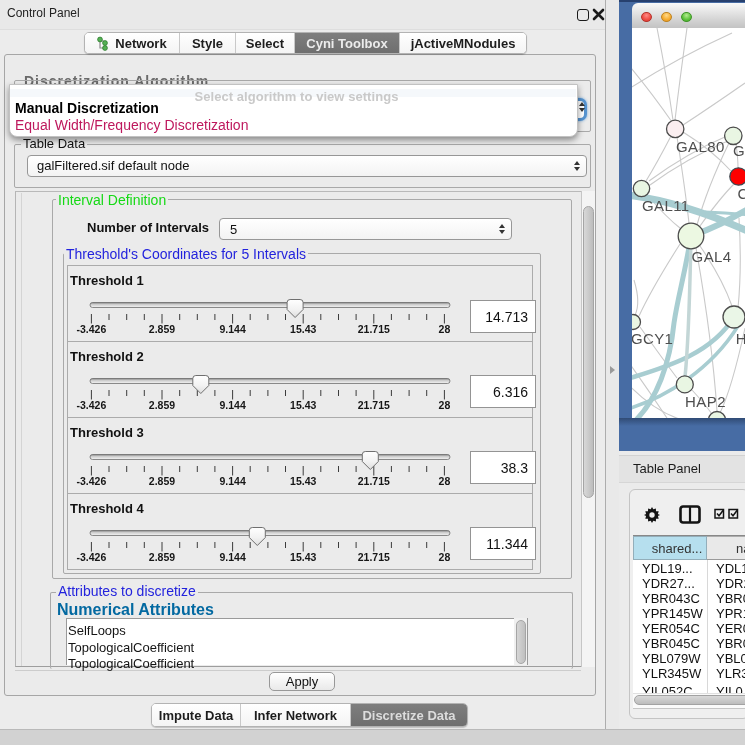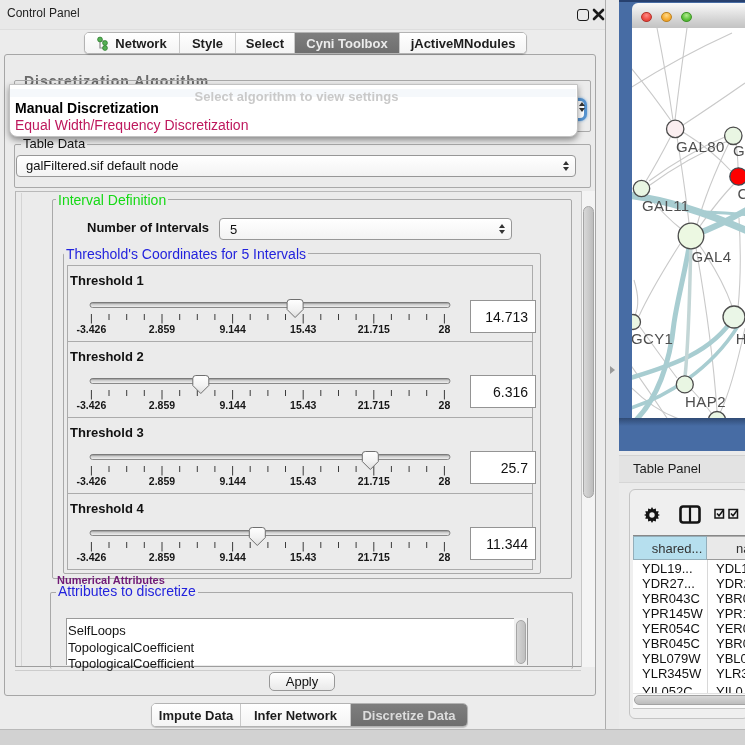--- a/index.html
+++ b/index.html
@@ -64,21 +64,21 @@
     <div class="abs" style="left:24px;top:73px;font-size:14px;font-weight:bold;color:#6a6a6a;letter-spacing:1px;">Discretization Algorithm</div>
     <div class="group" style="left:14px;top:80px;width:575px;height:50px;"></div>
     <div class="abs" style="left:540px;top:98px;width:41px;height:17px;border:3px solid #5693cf;border-radius:7px;background:#fff;box-shadow:0 0 3px #74a8da;"></div>
     <div class="abs" style="left:579px;top:101px;width:7px;height:14px;">
         <div class="arrup" style="margin:1px 0 2px 0;"></div>
         <div class="arrdn"></div>
       </div>
 
     <div class="group" style="left:14px;top:144px;width:575px;height:42px;"></div>
     <div class="gtitle" style="left:21px;top:137px;color:#111;font-size:13px;line-height:13px;">Table Data</div>
-    <div class="combo" style="left:16px;top:154.5px;width:558px;height:20.5px;">
+    <div class="combo" style="left:27px;top:154.5px;width:558px;height:20.5px;">
       <span style="margin-left:9px;">galFiltered.sif default node</span>
       <span class="arrows">
           <span class="arrup"></span>
           <span class="arrdn"></span>
         </span>
     </div>
 
     <div class="abs" style="left:15px;top:191px;width:566px;height:476px;border-top:1px solid #b9b9b9;border-bottom:1px solid #9d9d9d;border-left:1px solid #b5b5b5;background:#ebebeb;box-sizing:border-box;"></div>
     <div class="abs" style="left:21px;top:193px;width:1px;height:473px;background:#d4d4d4;"></div>
     <div class="abs" style="left:15px;top:670px;width:566px;height:1px;background:#cccccc;"></div>
@@ -212,21 +212,21 @@
         <g transform="translate(276.8,1)">
           <path d="M3.5,0.5 h10 a3,3 0 0 1 3,3 v7 l-8,8 l-8,-8 v-7 a3,3 0 0 1 3,-3 z" fill="url(#tg)" stroke="#6f6f6f" stroke-width="1"></path>
         </g>
       </svg>
     <div class="ticklab" style="left:91.4px;top:475px;">-3.426</div>
     <div class="ticklab" style="left:162.0px;top:475px;">2.859</div>
     <div class="ticklab" style="left:232.6px;top:475px;">9.144</div>
     <div class="ticklab" style="left:303.2px;top:475px;">15.43</div>
     <div class="ticklab" style="left:373.8px;top:475px;">21.715</div>
     <div class="ticklab" style="left:444.4px;top:475px;">28</div>
-    <div class="valfield" style="left:470px;top:451px;width:57px;height:31px;">25.7</div>
+    <div class="valfield" style="left:470px;top:451px;width:57px;height:31px;">38.3</div>
     <div class="panelbox" style="left:67px;top:493px;width:466px;height:77px;box-sizing:border-box;"></div>
     <div class="thr-label" style="left:70px;top:501px;">Threshold 4</div>
     <svg class="abs" style="left:85px;top:526px;" width="380" height="32" viewBox="0 0 380 32">
         <rect x="5" y="4.5" width="360" height="5" rx="2.5" fill="url(#trackg)" stroke="#6e6e6e" stroke-width="0.8"></rect>
         <line x1="6.4" y1="16" x2="6.4" y2="25.5" stroke="#3c3c3c" stroke-width="1"></line>
         <line x1="24.0" y1="16" x2="24.0" y2="22" stroke="#3c3c3c" stroke-width="1"></line>
         <line x1="41.7" y1="16" x2="41.7" y2="22" stroke="#3c3c3c" stroke-width="1"></line>
         <line x1="59.3" y1="16" x2="59.3" y2="22" stroke="#3c3c3c" stroke-width="1"></line>
         <line x1="77.0" y1="16" x2="77.0" y2="25.5" stroke="#3c3c3c" stroke-width="1"></line>
         <line x1="94.7" y1="16" x2="94.7" y2="22" stroke="#3c3c3c" stroke-width="1"></line>
@@ -252,21 +252,21 @@
     <div class="ticklab" style="left:91.4px;top:551px;">-3.426</div>
     <div class="ticklab" style="left:162.0px;top:551px;">2.859</div>
     <div class="ticklab" style="left:232.6px;top:551px;">9.144</div>
     <div class="ticklab" style="left:303.2px;top:551px;">15.43</div>
     <div class="ticklab" style="left:373.8px;top:551px;">21.715</div>
     <div class="ticklab" style="left:444.4px;top:551px;">28</div>
     <div class="valfield" style="left:470px;top:527px;width:57px;height:31px;">11.344</div>
 
     <div class="group" style="left:50px;top:592px;width:521px;height:76px;border-bottom:none;"></div>
     <div class="gtitle" style="left:56px;top:584px;color:#2323dd;">Attributes to discretize</div>
-    <div class="abs" style="left:57px;top:574px;font-size:11px;font-weight:bold;color:#701a75;">Numerical Attributes</div>
+    <div class="abs" style="left:57px;top:601px;font-size:16px;font-weight:bold;color:#0369a1;">Numerical Attributes</div>
     <div class="abs" style="left:66px;top:618px;width:462px;height:47px;background:#ffffff;border:1px solid #9a9a9a;border-bottom:none;box-sizing:border-box;"></div>
     <div class="litem" style="left:68px;top:623px;">SelfLoops</div>
     <div class="litem" style="left:68px;top:639.5px;">TopologicalCoefficient</div>
     <div class="litem" style="left:68px;top:656px;">TopologicalCoefficient</div>
     <div class="abs" style="left:514px;top:618px;width:13px;height:47px;background:#f0f0f0;"></div>
     <div class="abs" style="left:515.5px;top:620px;width:10px;height:44px;background:linear-gradient(90deg,#d6d6d6,#bfbfbf);border:1px solid #a5a5a5;border-radius:5px;box-sizing:border-box;"></div>
 
     <div class="abs" style="left:581px;top:191px;width:14px;height:476px;background:#f4f4f4;border-left:1px solid #c6c6c6;box-sizing:border-box;"></div>
     <div class="abs" style="left:583px;top:206px;width:11px;height:292px;background:linear-gradient(90deg,#d8d8d8,#bdbdbd);border:1px solid #a5a5a5;border-radius:5.5px;box-sizing:border-box;"></div>
 

